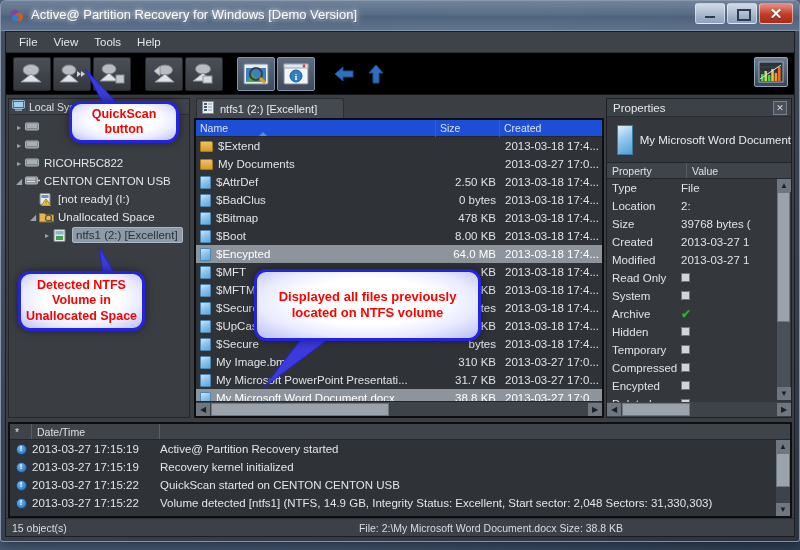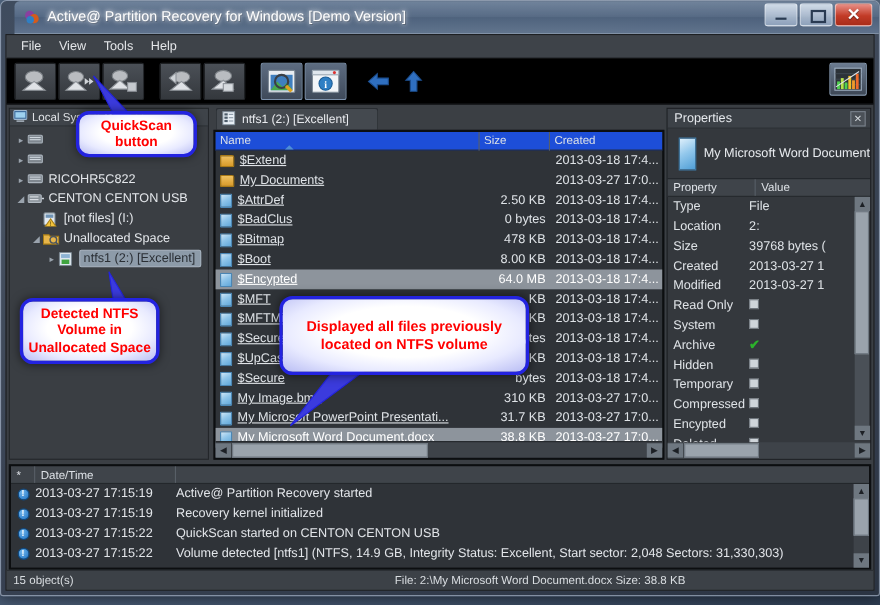--- a/index.html
+++ b/index.html
@@ -15,21 +15,20 @@
     background: rgba(40,44,52,0.55);
     border:1px solid rgba(200,215,235,0.55);
     border-radius:6px 6px 3px 3px;
     box-shadow: 0 0 14px rgba(0,0,0,0.6);
   }
   #titlebar {
     position:relative; height:30px;
     background: linear-gradient(180deg, rgba(150,175,205,0.55) 0%, rgba(108,136,172,0.50) 48%, rgba(88,115,150,0.55) 52%, rgba(120,146,178,0.55) 100%);
     border-radius:5px 5px 0 0;
     border-bottom:1px solid rgba(255,255,255,0.12);
-    margin-left:12px;
   }
   #app-icon {
     position:absolute; left:8px; top:7px; width:16px; height:16px;
   }
   #title-text {
     position:absolute; left:30px; top:6px;
     font-size:13px; color:#fdfdfd;
     text-shadow: 0 0 4px rgba(255,255,255,0.85), 0 0 7px rgba(255,255,255,0.6), 1px 1px 0 rgba(0,0,0,0.25);
     white-space:nowrap;
   }
@@ -115,21 +114,21 @@
   #list-wrap {
     position:absolute; left:2px; top:22px; right:0; bottom:0;
     background:#2f3338; border:2px solid #0c0e10;
   }
   #list-head { height:17px; background:#1d4ed8; display:flex; color:#dde1e6; font-size:10.5px; position:relative; border-bottom:1px solid #23272b;}
   #list-head .hcell { padding:2px 4px; border-right:1px solid #585f67; height:17px; }
   #sortmark { position:absolute; left:63px; top:12px; width:0;height:0;border-left:4px solid transparent;border-right:4px solid transparent;border-bottom:4px solid #4f8fd6; }
   .frow { height:18px; display:flex; align-items:center; font-size:11.5px; color:#dfe3e7; }
   .frow.hover { background:#8d949c; color:#ffffff; }
   .frow.sel { background:#8d949c; color:#ffffff; }
-  .fname { width:240px; display:flex; align-items:center; gap:5px; padding-left:4px; overflow:hidden; white-space:nowrap;text-decoration:underline; }
+  .fname { width:240px; display:flex; align-items:center; gap:5px; padding-left:4px; overflow:hidden; white-space:nowrap; }
   .fsize { width:64px; text-align:right; padding-right:4px; }
   .fdate { flex:1; padding-left:5px; white-space:nowrap; overflow:hidden; }
   .ico-folder { width:13px;height:11px; flex:none;
     background:linear-gradient(180deg,#f0c262,#d79a29); border:1px solid #a97a17; border-radius:1px 2px 1px 1px; }
   .ico-file { width:11px;height:13px;flex:none;
     background:linear-gradient(150deg,#cfe6f7 0%,#8fc5ea 45%,#60a7d9 100%);
     border:1px solid #4b86b4; border-radius:1px;}
   #hscroll {
     position:absolute; left:0; right:0; bottom:0; height:15px; background:#3e4349;
     border-top:1px solid #23272b; display:flex; align-items:center;
@@ -377,21 +376,21 @@
               <span class="lbl">CENTON  CENTON USB</span>
             </div>
             <div class="tnode" style="padding-left: 18px;">
               <span class="arrow"></span>
               <span class="ico"><svg width="15" height="13" viewBox="0 0 15 13">
                   <rect x="1" y="0.5" width="10" height="11" rx="1" fill="#e3eaf1" stroke="#7c8892"></rect>
                   <rect x="2.5" y="2" width="7" height="3" fill="#6f93b5"></rect>
                   <path d="M7 6 L12 13 L2 13 Z" fill="#f2c33c" stroke="#a8811b"></path>
                   <text x="7" y="12" font-size="6" text-anchor="middle" fill="#4a3a07" font-family="Liberation Sans, sans-serif">!</text>
                 </svg></span>
-              <span class="lbl">[not files] (I:)</span>
+              <span class="lbl">[not ready] (I:)</span>
             </div>
             <div class="tnode" style="padding-left: 18px;">
               <span class="arrow">◢</span>
               <span class="ico"><svg width="15" height="12" viewBox="0 0 15 12">
                   <path d="M0.5 2.5 h5 l1.2 1.4 h7.8 v7 h-14 z" fill="#e7b54a" stroke="#a67c16"></path>
                   <circle cx="9.5" cy="7" r="3" fill="none" stroke="#4a5560" stroke-width="1.3"></circle>
                   <path d="M11.6 9.2 l2.5 2.5" stroke="#4a5560" stroke-width="1.6"></path>
                 </svg></span>
               <span class="lbl">Unallocated Space</span>
             </div>

